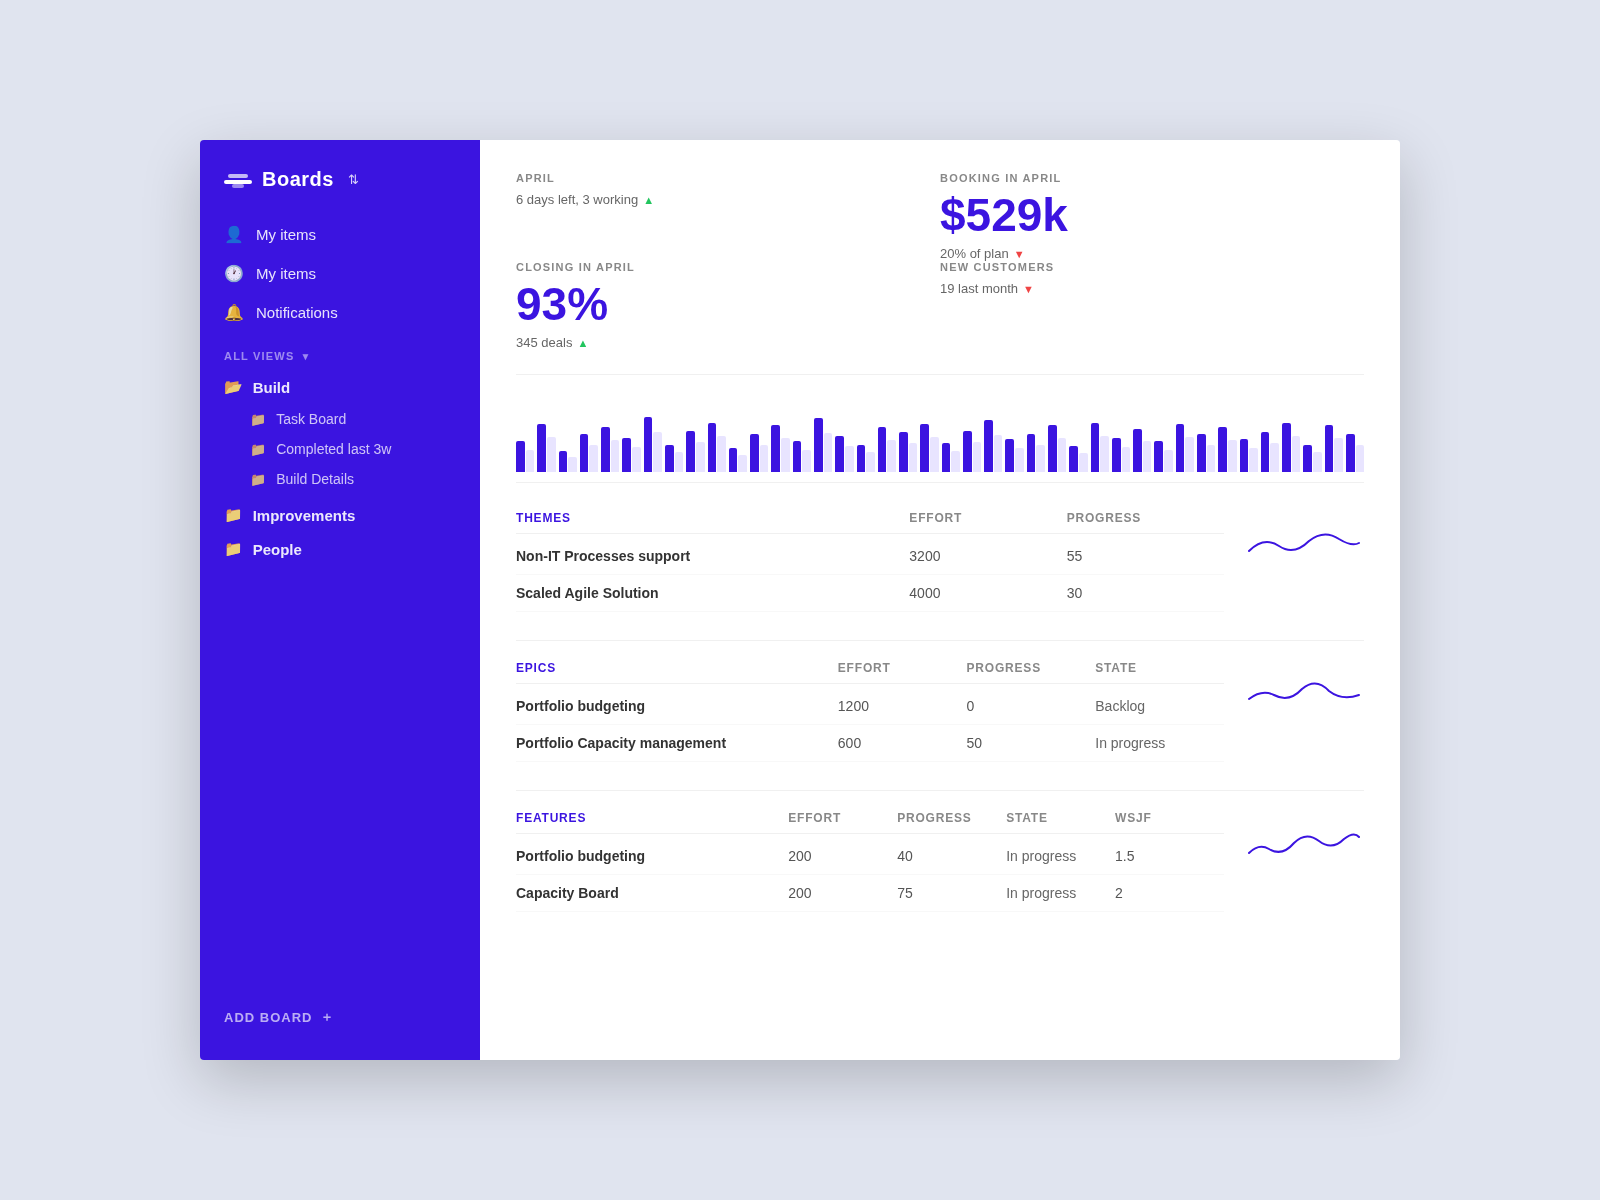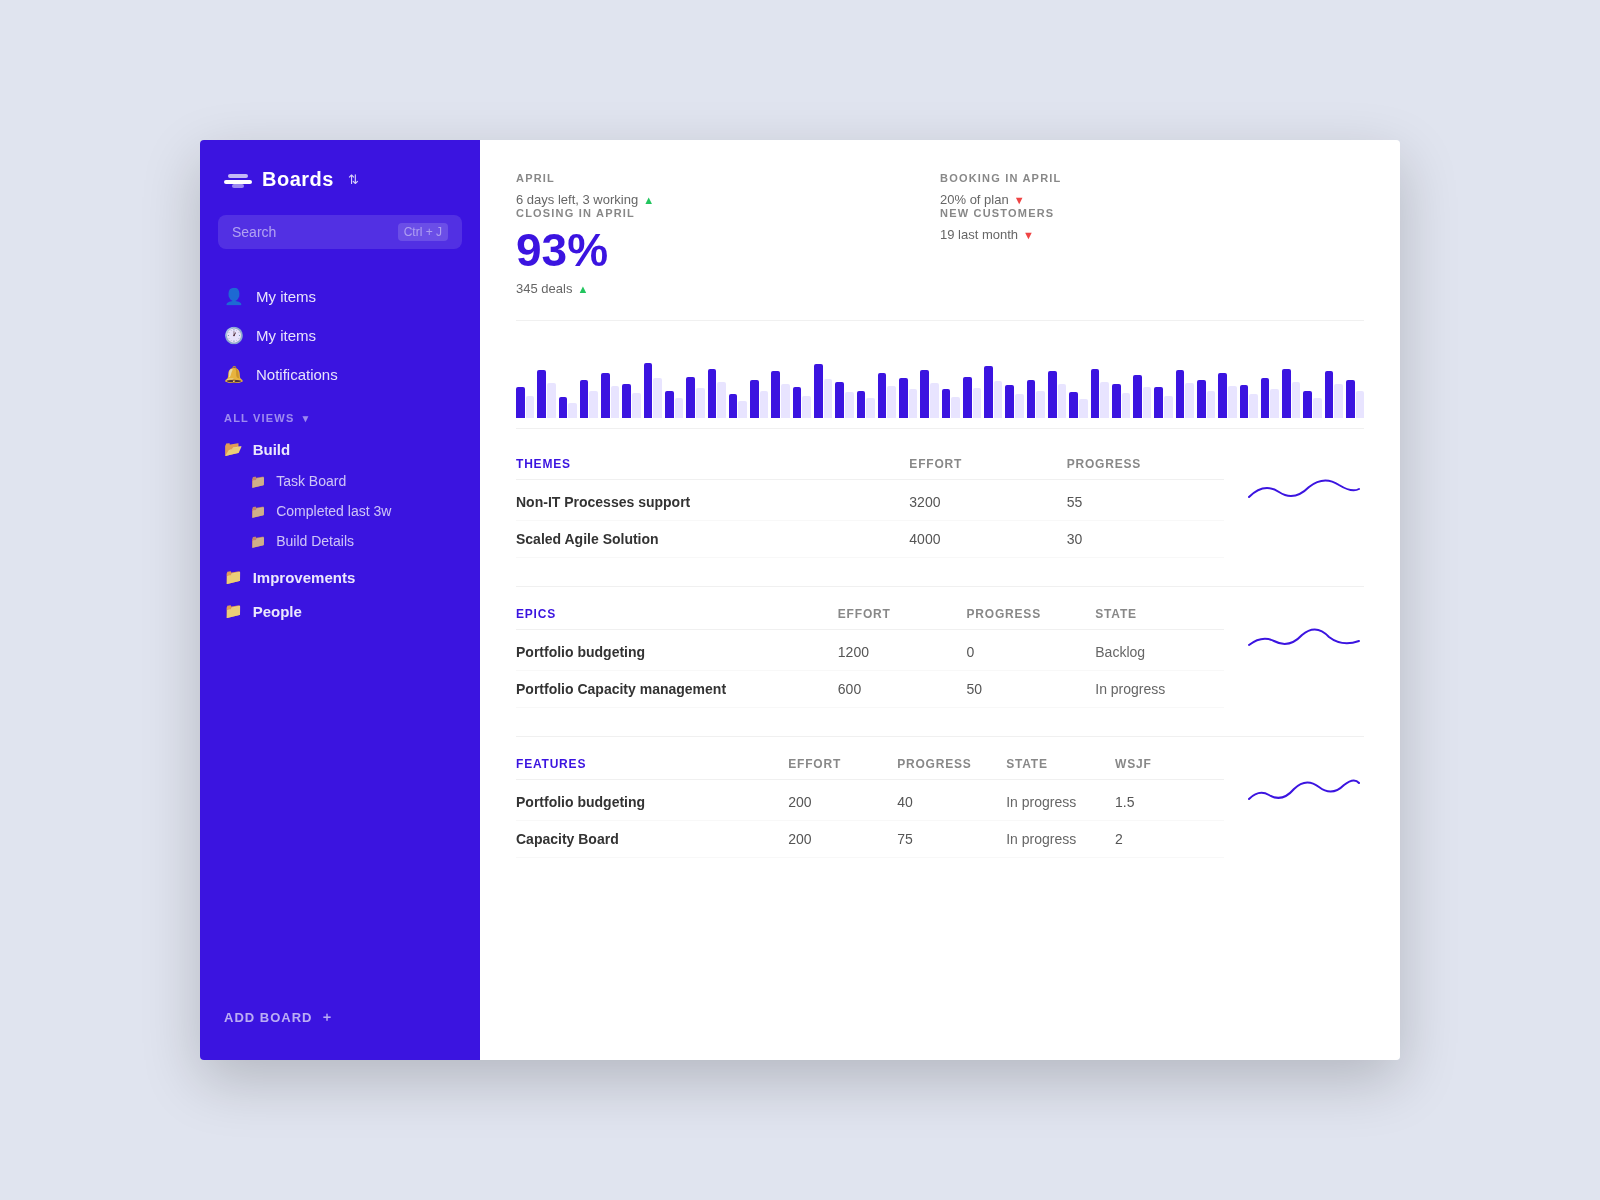--- a/index.html
+++ b/index.html
@@ -282,24 +282,20 @@
 
       <svg class="sidebar-logo" viewBox="0 0 28 20" fill="none">
         <rect x="0" y="10" width="28" height="4" rx="2" fill="white"></rect>
         <rect x="4" y="4" width="20" height="4" rx="2" fill="rgba(255,255,255,0.7)"></rect>
         <rect x="8" y="14" width="12" height="4" rx="2" fill="rgba(255,255,255,0.5)"></rect>
       </svg>
       <span class="sidebar-title">Boards</span>
       <span class="sidebar-chevron">⇅</span>
     </div>
 
-    <div class="search-bar">
-      <span class="search-placeholder">Search</span>
-      <span class="search-shortcut">Ctrl + J</span>
-    </div>
 
     <div class="nav-item">
       <span class="nav-icon">👤</span>
       <span>My items</span>
     </div>
     <div class="nav-item">
       <span class="nav-icon">🕐</span>
       <span>My items</span>
     </div>
     <div class="nav-item">
@@ -354,20 +350,21 @@
       <div class="stat-card">
         <div class="stat-label">APRIL</div>
         <div class="stat-sub">
           <span>6 days left, 3 working</span>
           <span class="trend-up">▲</span>
         </div>
       </div>
 
       <div class="stat-card">
         <div class="stat-label">BOOKING IN APRIL</div>
+        <div class="stat-value">$529k</div>
         <div class="stat-sub">
           <span>20% of plan</span>
           <span class="trend-down">▼</span>
         </div>
       </div>
 
       <div class="stat-card">
         <div class="stat-label">CLOSING IN APRIL</div>
         <div class="stat-value">93%</div>
         <div class="stat-sub">

